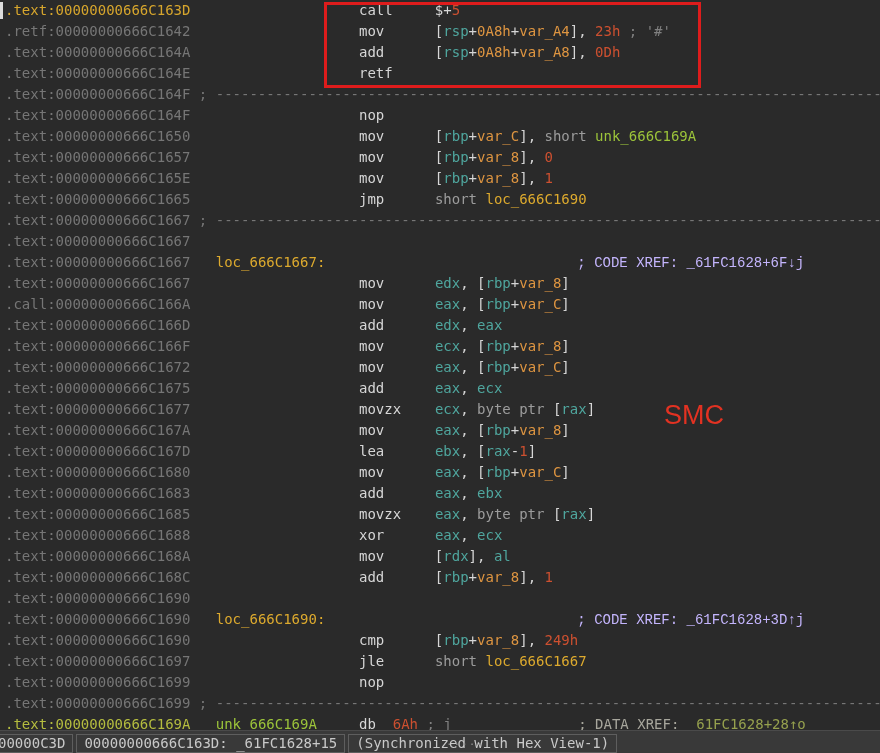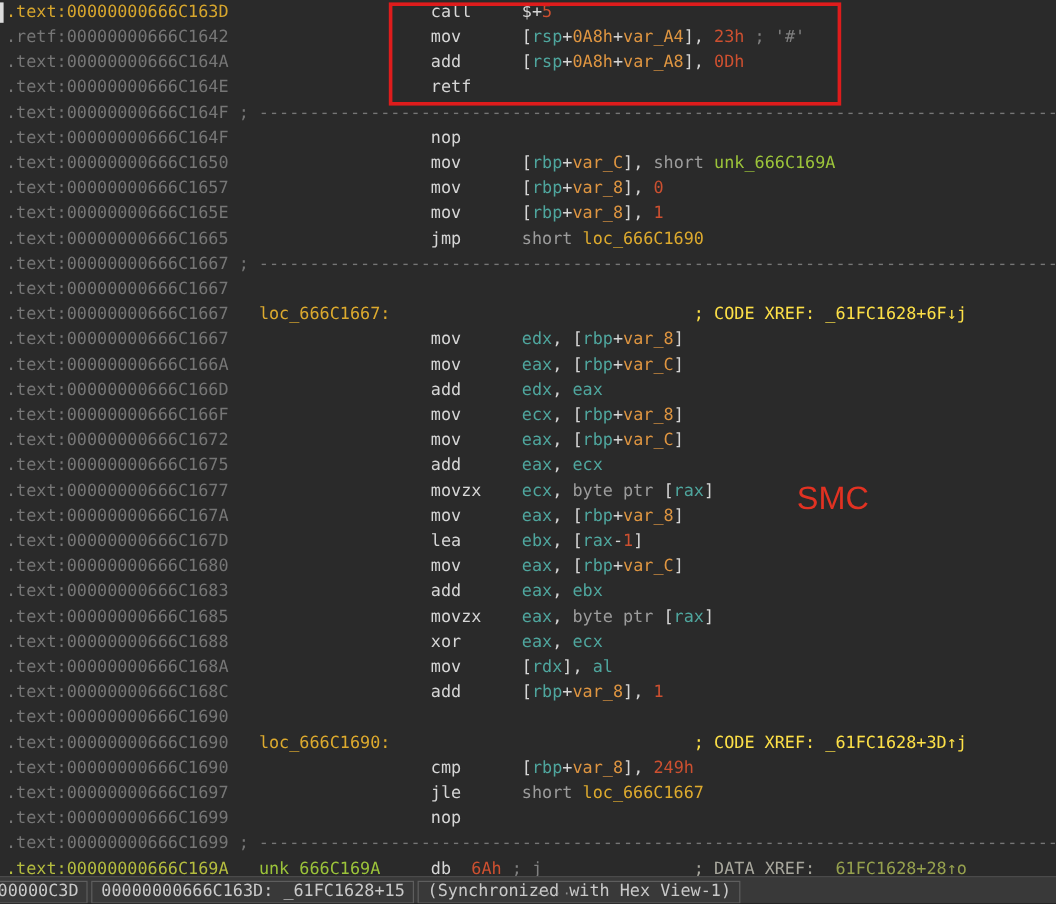--- a/index.html
+++ b/index.html
@@ -23,21 +23,21 @@
   .t-a   {color:#767676;}
   .t-acur{color:#d7a62d;}
   .t-adata{color:#b5bd3f;}
   .t-w   {color:#d6d6d6;}
   .t-r   {color:#4fa69e;}
   .t-v   {color:#de9541;}
   .t-n   {color:#cd5030;}
   .t-k   {color:#9c9c9c;}
   .t-l   {color:#ddaa2e;}
   .t-g   {color:#9cc43a;margin-top:43px;}
-  .t-x   {color:#fde047;}
+  .t-x   {color:#c4b5fd;font-family:Liberation Mono, monospace;}
   .t-c   {color:#808080;}
   .t-c2  {color:#a8a79d;}
   .t-o   {color:#96a14e;}
   .t-s   {color:#767676;}
   .caret{
     position:absolute;left:0;top:2px;width:3px;height:17px;
     background:#dcdcdc;
   }
   .smc-box{
     position:absolute;left:324px;top:2px;width:371px;height:80px;
@@ -84,21 +84,21 @@
       <div class="line"><span class="t-a">.text:00000000666C164F</span><span class="t-s"> ; --------------------------------------------------------------------------------</span></div>
       <div class="line"><span class="t-a">.text:00000000666C164F</span><span class="t-w">                    nop</span></div>
       <div class="line"><span class="t-a">.text:00000000666C1650</span><span class="t-w">                    mov      [</span><span class="t-r">rbp</span><span class="t-w">+</span><span class="t-v">var_C</span><span class="t-w">], </span><span class="t-k">short </span><span class="t-g">unk_666C169A</span></div>
       <div class="line"><span class="t-a">.text:00000000666C1657</span><span class="t-w">                    mov      [</span><span class="t-r">rbp</span><span class="t-w">+</span><span class="t-v">var_8</span><span class="t-w">], </span><span class="t-n">0</span></div>
       <div class="line"><span class="t-a">.text:00000000666C165E</span><span class="t-w">                    mov      [</span><span class="t-r">rbp</span><span class="t-w">+</span><span class="t-v">var_8</span><span class="t-w">], </span><span class="t-n">1</span></div>
       <div class="line"><span class="t-a">.text:00000000666C1665</span><span class="t-w">                    jmp      </span><span class="t-k">short </span><span class="t-l">loc_666C1690</span></div>
       <div class="line"><span class="t-a">.text:00000000666C1667</span><span class="t-s"> ; --------------------------------------------------------------------------------</span></div>
       <div class="line"><span class="t-a">.text:00000000666C1667</span></div>
       <div class="line"><span class="t-a">.text:00000000666C1667</span><span class="t-w">   </span><span class="t-l">loc_666C1667:</span><span class="t-x">                              ; CODE XREF: _61FC1628+6F↓j</span></div>
       <div class="line"><span class="t-a">.text:00000000666C1667</span><span class="t-w">                    mov      </span><span class="t-r">edx</span><span class="t-w">, [</span><span class="t-r">rbp</span><span class="t-w">+</span><span class="t-v">var_8</span><span class="t-w">]</span></div>
-      <div class="line"><span class="t-a">.text:00000000666C166A</span><span class="t-w">                    mov      </span><span class="t-r">eax</span><span class="t-w">, [</span><span class="t-r">rbp</span><span class="t-w">+</span><span class="t-v">var_C</span><span class="t-w">]</span></div>
+      <div class="line"><span class="t-a">.call:00000000666C166A</span><span class="t-w">                    mov      </span><span class="t-r">eax</span><span class="t-w">, [</span><span class="t-r">rbp</span><span class="t-w">+</span><span class="t-v">var_C</span><span class="t-w">]</span></div>
       <div class="line"><span class="t-a">.text:00000000666C166D</span><span class="t-w">                    add      </span><span class="t-r">edx</span><span class="t-w">, </span><span class="t-r">eax</span></div>
       <div class="line"><span class="t-a">.text:00000000666C166F</span><span class="t-w">                    mov      </span><span class="t-r">ecx</span><span class="t-w">, [</span><span class="t-r">rbp</span><span class="t-w">+</span><span class="t-v">var_8</span><span class="t-w">]</span></div>
       <div class="line"><span class="t-a">.text:00000000666C1672</span><span class="t-w">                    mov      </span><span class="t-r">eax</span><span class="t-w">, [</span><span class="t-r">rbp</span><span class="t-w">+</span><span class="t-v">var_C</span><span class="t-w">]</span></div>
       <div class="line"><span class="t-a">.text:00000000666C1675</span><span class="t-w">                    add      </span><span class="t-r">eax</span><span class="t-w">, </span><span class="t-r">ecx</span></div>
       <div class="line"><span class="t-a">.text:00000000666C1677</span><span class="t-w">                    movzx    </span><span class="t-r">ecx</span><span class="t-w">, </span><span class="t-k">byte ptr </span><span class="t-w">[</span><span class="t-r">rax</span><span class="t-w">]</span></div>
       <div class="line"><span class="t-a">.text:00000000666C167A</span><span class="t-w">                    mov      </span><span class="t-r">eax</span><span class="t-w">, [</span><span class="t-r">rbp</span><span class="t-w">+</span><span class="t-v">var_8</span><span class="t-w">]</span></div>
       <div class="line"><span class="t-a">.text:00000000666C167D</span><span class="t-w">                    lea      </span><span class="t-r">ebx</span><span class="t-w">, [</span><span class="t-r">rax</span><span class="t-w">-</span><span class="t-n">1</span><span class="t-w">]</span></div>
       <div class="line"><span class="t-a">.text:00000000666C1680</span><span class="t-w">                    mov      </span><span class="t-r">eax</span><span class="t-w">, [</span><span class="t-r">rbp</span><span class="t-w">+</span><span class="t-v">var_C</span><span class="t-w">]</span></div>
       <div class="line"><span class="t-a">.text:00000000666C1683</span><span class="t-w">                    add      </span><span class="t-r">eax</span><span class="t-w">, </span><span class="t-r">ebx</span></div>
       <div class="line"><span class="t-a">.text:00000000666C1685</span><span class="t-w">                    movzx    </span><span class="t-r">eax</span><span class="t-w">, </span><span class="t-k">byte ptr </span><span class="t-w">[</span><span class="t-r">rax</span><span class="t-w">]</span></div>

